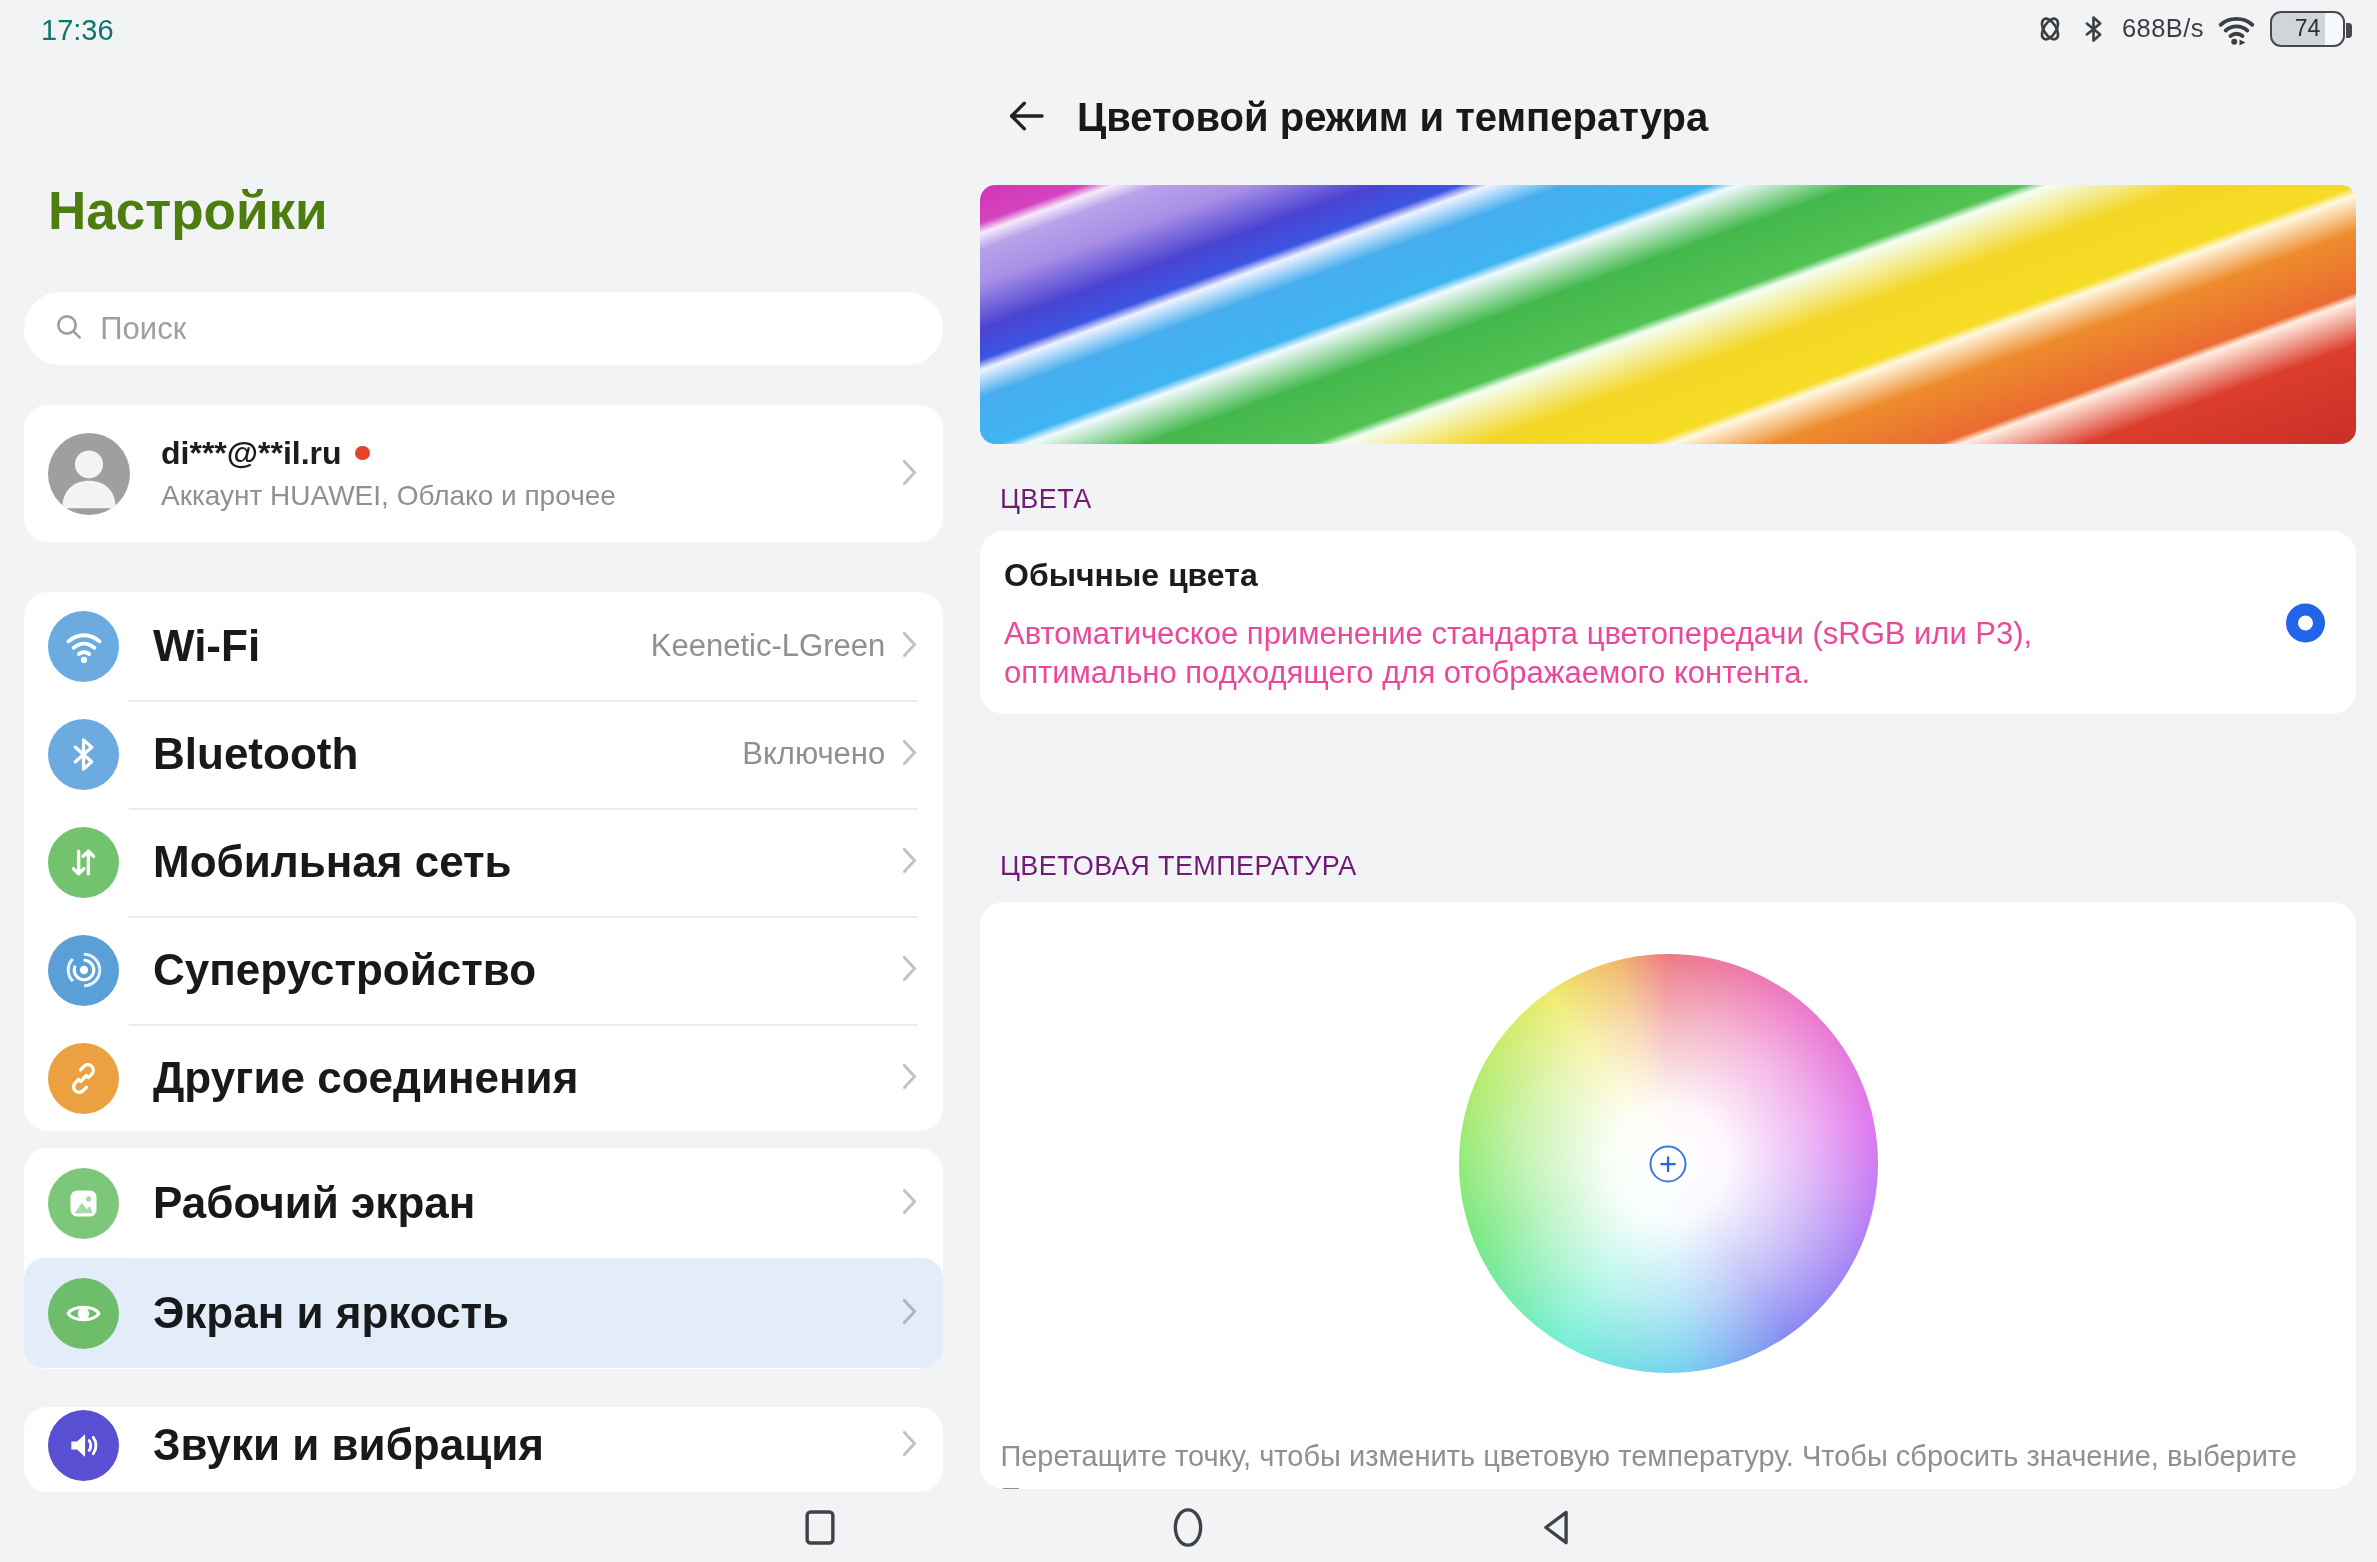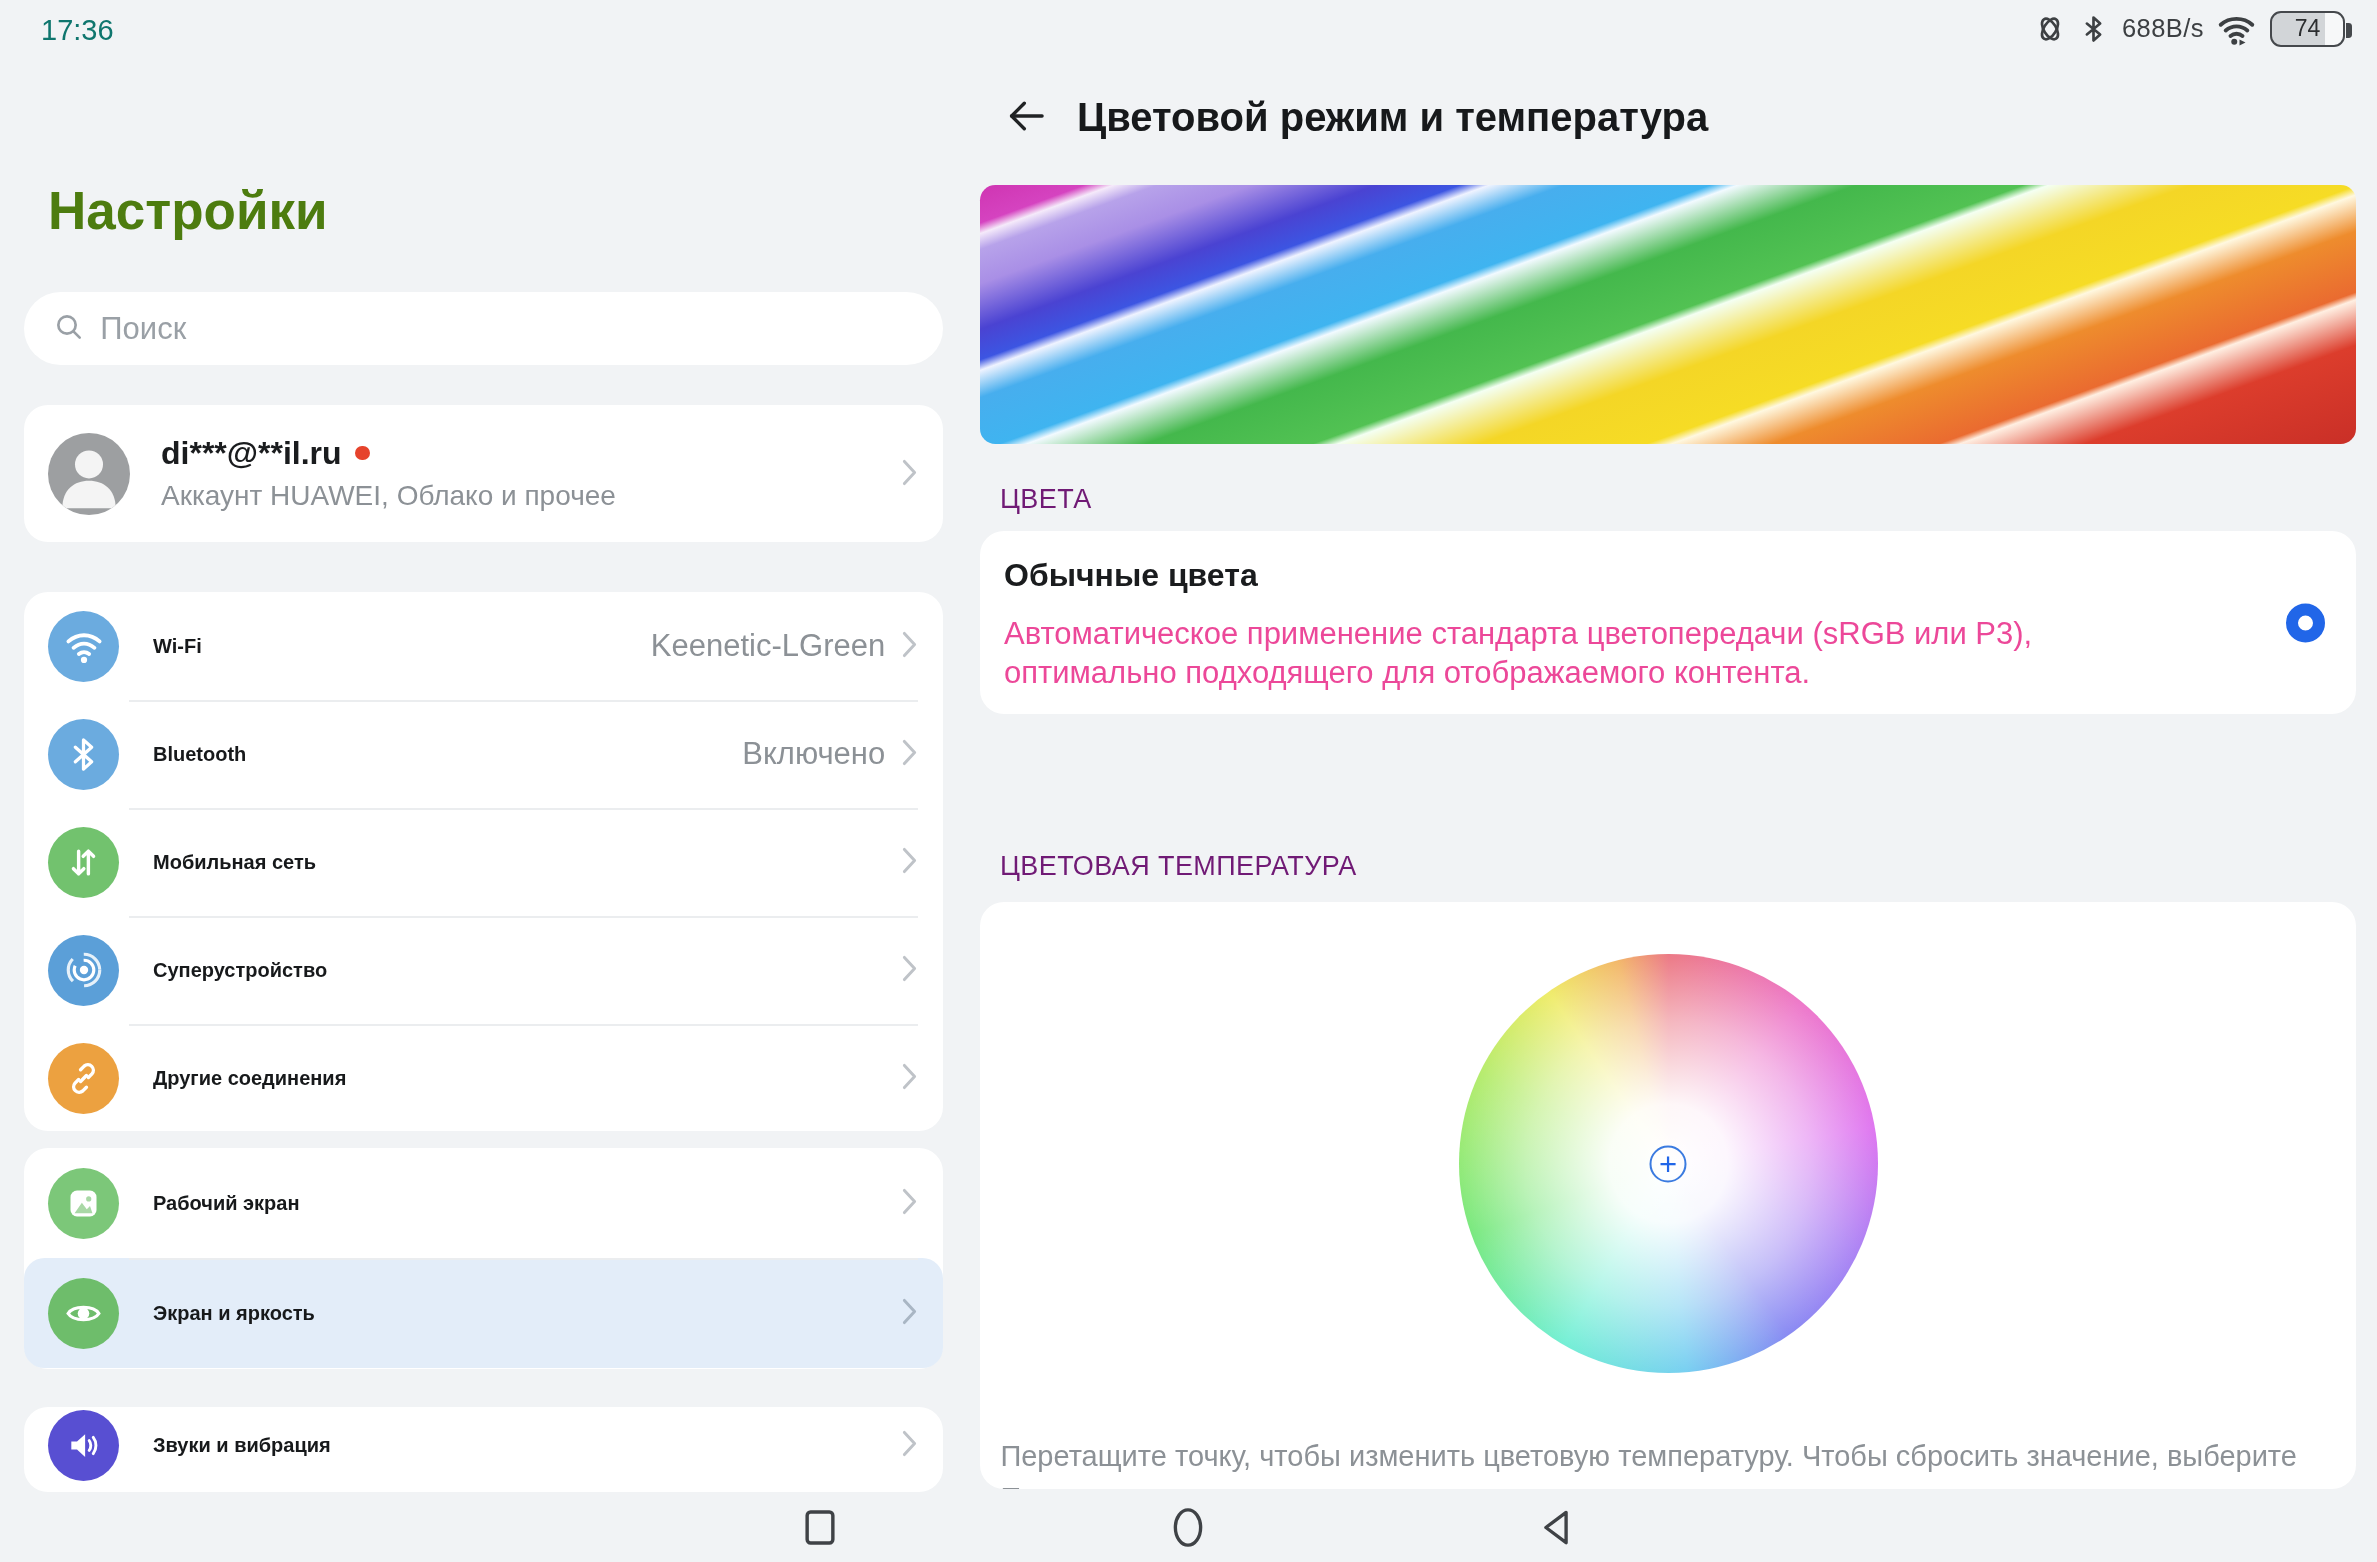--- a/index.html
+++ b/index.html
@@ -40,21 +40,21 @@
 
   .card-connections { top:592px; height:539px; }
   .card-personal { top:1148px; height:221px; }
   .card-sound { top:1407px; height:85px; overflow:hidden; }
 
   .row { position:relative; display:flex; align-items:center; height:108px; padding:0 25.5px 0 24px; }
   .card-personal .row { height:110px; }
   .card-sound .row { height:76px; }
   .row:not(:first-child)::before { content:""; position:absolute; left:105px; right:25.5px; top:0; height:1.7px; background:#EBEDEF; }
   .icon-circle { width:71px; height:71px; border-radius:50%; flex:none; display:flex; align-items:center; justify-content:center; }
-  .row-label { margin-left:34px; font-size:20px; font-weight:700; color:#17191B; }
+  .row-label { margin-left:34px; font-size:44px; font-weight:700; color:#17191B; }
   .row-value { margin-left:auto; font-size:31px; color:#8C9196; padding-left:17px; white-space:nowrap; }
   .chev { margin-left:15.3px; flex:none; }
   .row.selected { background:#E3EDF9; border-radius:20.4px; }
 
   
   .nav-bar { position:absolute; left:0; bottom:0; width:2377px; height:66px; display:flex; align-items:center; }
   .nav-btn { position:absolute; top:50%; transform:translate(-50%,-50%); }
   .nav-recents { left:820px; } .nav-home { left:1188px; } .nav-back { left:1556px; }
 
   

